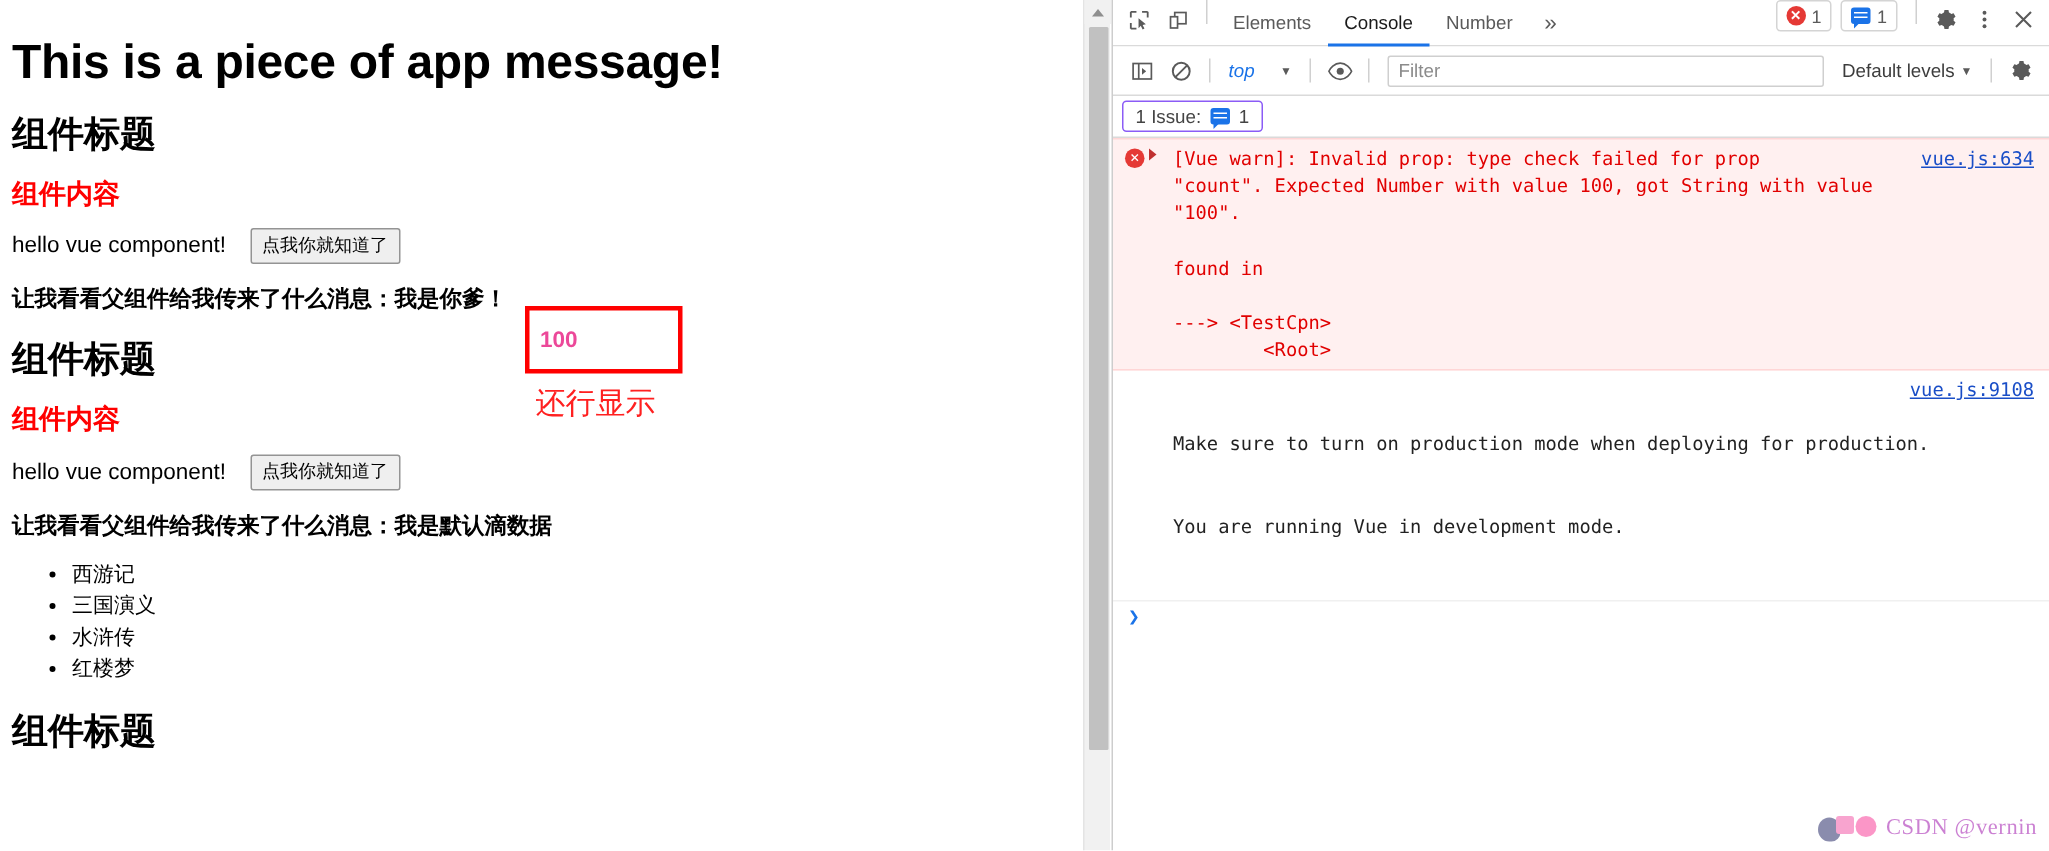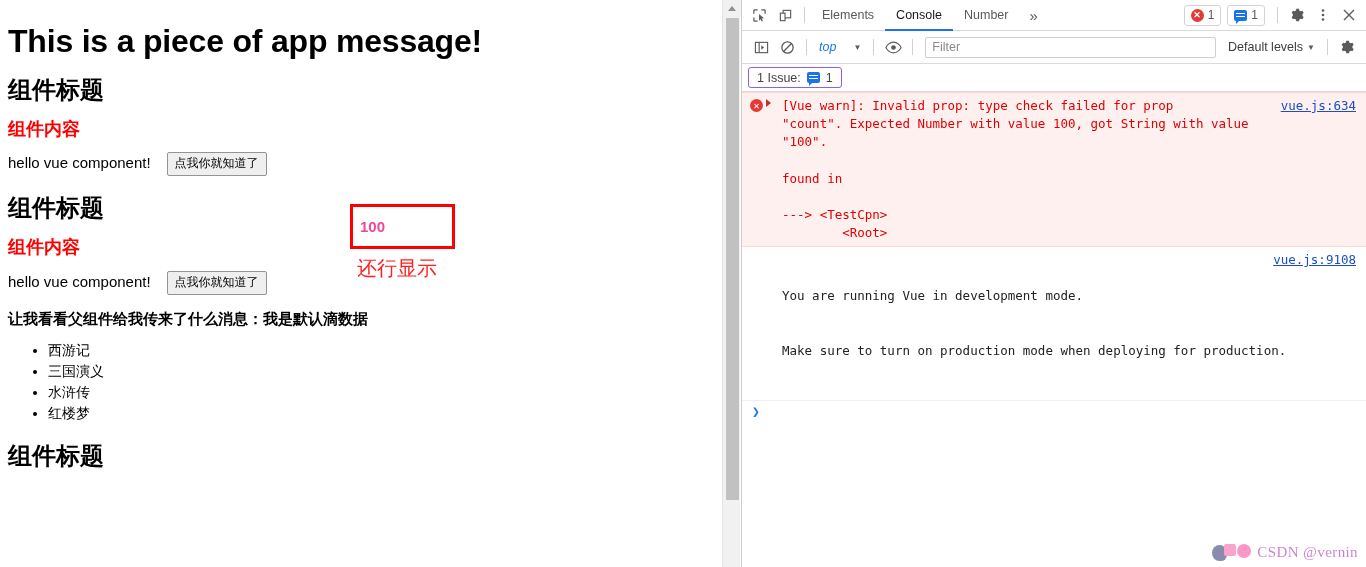--- a/index.html
+++ b/index.html
@@ -137,21 +137,21 @@
     position: absolute;
     left: 741px; top: 0;
     width: 625px; height: 567px;
     background: #ffffff;
     border-left: 1px solid #cdcdcd;
     font-family: "Liberation Sans", sans-serif;
     overflow: hidden;
   }
 
   .dt-tabbar {
-    display: flex; align-items: center;
+    display: flex; align-items: flex-start;
     height: 31px;
     border-bottom: 1px solid #dadada;
     background: #ffffff;
     padding: 0 4px;
   }
   .dt-iconbtn {
     width: 26px; height: 26px;
     display: flex; align-items: center; justify-content: center;
     cursor: default;
   }
@@ -373,20 +373,23 @@
 
   <div class="page">
     <div class="page-inner">
 
       <h1 class="app-title">This is a piece of app message!</h1>
 
       <h2 class="cpn-title">组件标题</h2>
       <h3 class="cpn-content">组件内容</h3>
       <p class="hello-line">
         <span>hello vue component!</span><button class="cpn-btn">点我你就知道了</button>
+      </p>
+      <p class="msg-line">
+        <span>让我看看父组件给我传来了什么消息：我是你爹！</span>
       </p>
 
       <h2 class="cpn-title">组件标题</h2>
       <h3 class="cpn-content">组件内容</h3>
       <p class="hello-line">
         <span>hello vue component!</span><button class="cpn-btn">点我你就知道了</button>
       </p>
       <p class="msg-line">
         <span>让我看看父组件给我传来了什么消息：我是默认滴数据</span>
       </p>
@@ -522,22 +525,22 @@
 
 found in
 
 ---&gt; &lt;TestCpn&gt;
         &lt;Root&gt;</div>
       </div>
 
       <div class="msg-row info">
         <span class="src-link">vue.js:9108</span>
         <div class="msg-text">
+          <div>Make sure to turn on production mode when deploying for production.</div>
           <div>You are running Vue in development mode.</div>
-          <div>Make sure to turn on production mode when deploying for production.</div>
         </div>
       </div>
 
       <div class="prompt-row">
         <span class="prompt-caret">❯</span>
       </div>
     </div>
   </div>
 
   <div class="watermark">

